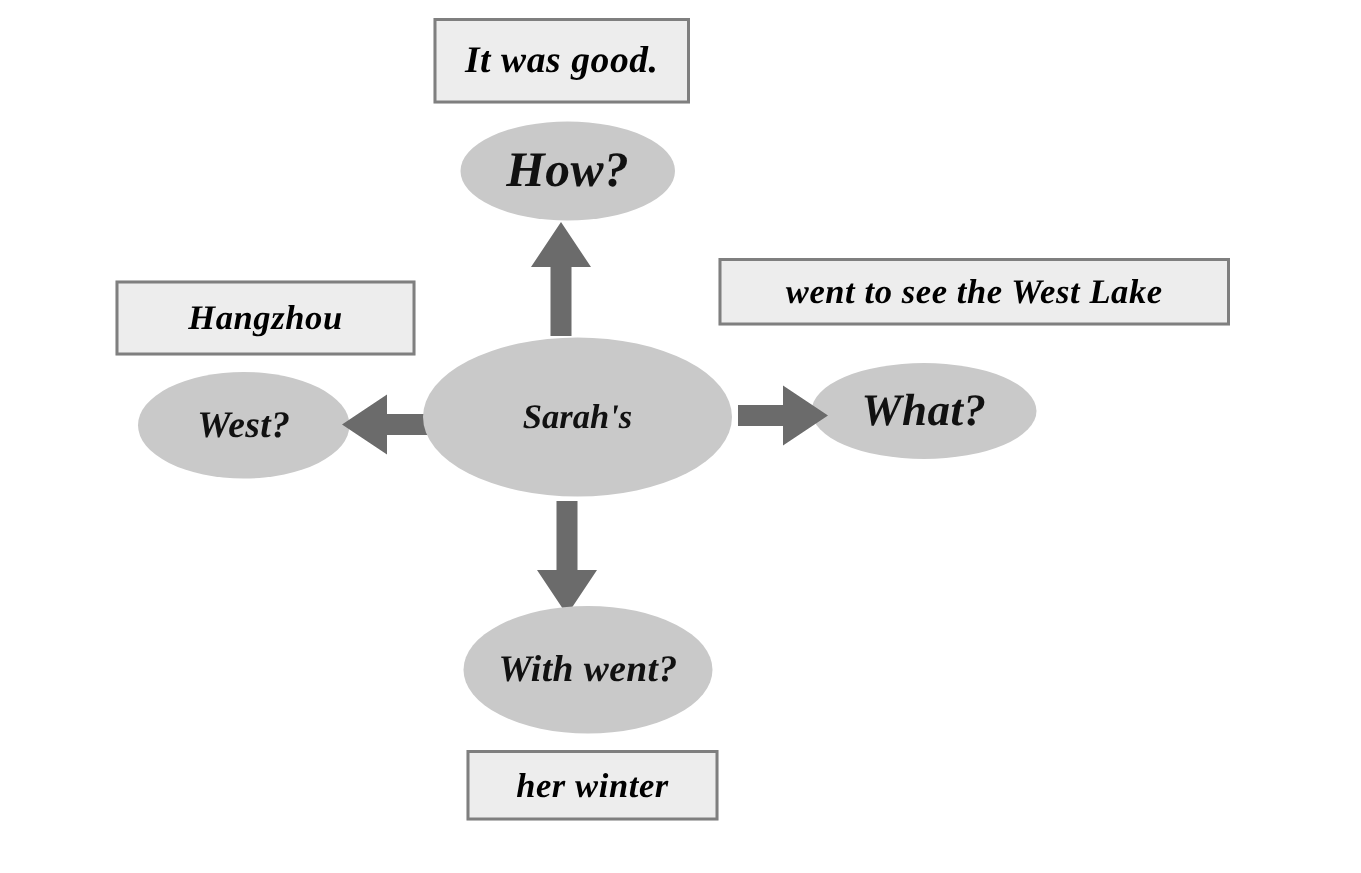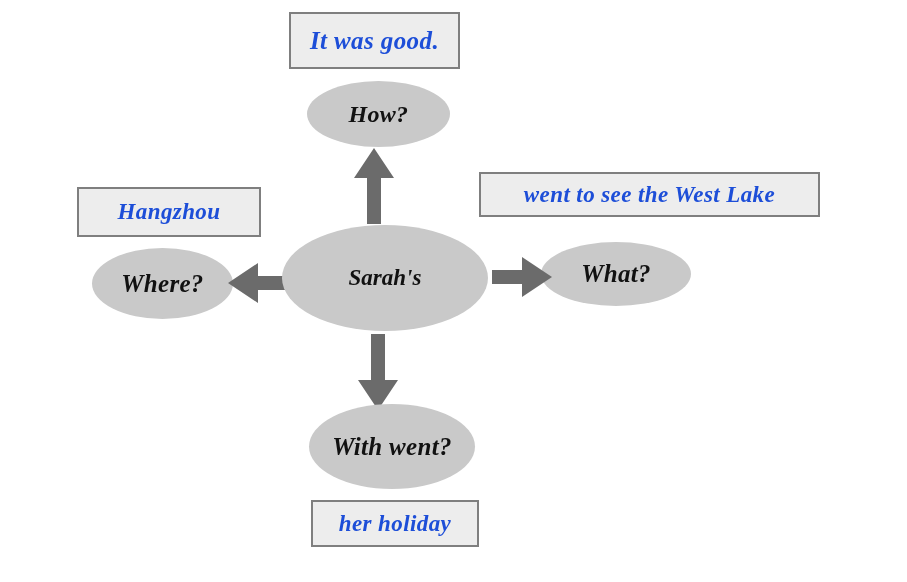--- a/index.html
+++ b/index.html
@@ -18,21 +18,21 @@
 
   
   .ans-box {
     position: absolute;
     box-sizing: border-box;
     background: #ededed;
     border: 2px solid #7f7f7f;
     display: flex;
     align-items: center;
     justify-content: center;
-    color: #1d4ed8;
+    color: #000000;
     font-style: italic;
     font-weight: 700;
     letter-spacing: 0.4px;
     white-space: nowrap;
   }
 
   
   .q-ellipse {
     position: absolute;
     box-sizing: border-box;
@@ -71,27 +71,27 @@
   }
 
   
   .arrow {
     position: absolute;
     pointer-events: none;
   }
 
   
   #box-how       { left: 289px; top: 12px;  width: 171px; height: 57px;  font-size: 25px; }
-  #ell-how       { left: 307px; top: 81px;  width: 143px; height: 66px;  font-size: 24px; }
+  #ell-how       { left: 307px; top: 81px;  width: 143px; height: 66px;  font-size: 33px; }
 
-  #box-where     { left: 77px;  top: 187px; width: 184px; height: 50px;  font-size: 23px; }
+  #box-where     { left: 77px;  top: 187px; width: 200px; height: 50px;  font-size: 23px; }
   #ell-where     { left: 92px;  top: 248px; width: 141px; height: 71px;  font-size: 25px; }
 
   #box-what      { left: 479px; top: 172px; width: 341px; height: 45px;  font-size: 23px; }
-  #ell-what      { left: 541px; top: 242px; width: 150px; height: 64px;  font-size: 25px; }
+  #ell-what      { left: 541px; top: 242px; width: 150px; height: 64px;  font-size: 30px; }
 
   #ell-withwhom  { left: 309px; top: 404px; width: 166px; height: 85px;  font-size: 25px; }
   #box-withwhom  { left: 311px; top: 500px; width: 168px; height: 47px;  font-size: 23px; }
 </style>
 </head>
 <body>
 
 <div id="canvas">
 
   <div class="ans-box" id="box-how">It was good.</div>
@@ -99,21 +99,21 @@
   <div class="q-ellipse" id="ell-how">How?</div>
 
   <div class="arrow" id="arrow-up" style="left:352px; top:146px; width:44px; height:80px;">
     <svg width="44" height="80" viewBox="0 0 44 80">
       <polygon points="22,2 42,32 29,32 29,78 15,78 15,32 2,32" fill="#6b6b6b"></polygon>
     </svg>
   </div>
 
   <div class="ans-box" id="box-where">Hangzhou</div>
 
-  <div class="q-ellipse" id="ell-where">Where?</div>
+  <div class="q-ellipse" id="ell-where">West?</div>
 
   <div class="arrow" id="arrow-left" style="left:226px; top:261px; width:64px; height:44px;">
     <svg width="64" height="44" viewBox="0 0 64 44">
       <polygon points="2,22 32,2 32,15 62,15 62,29 32,29 32,42" fill="#6b6b6b"></polygon>
     </svg>
   </div>
 
   <div id="center-node">
     <span>Sarah's</span>
   </div>
@@ -129,15 +129,15 @@
   </div>
 
   <div class="arrow" id="arrow-down" style="left:356px; top:330px; width:44px; height:82px;">
     <svg width="44" height="82" viewBox="0 0 44 82">
       <polygon points="22,80 42,50 29,50 29,4 15,4 15,50 2,50" fill="#6b6b6b"></polygon>
     </svg>
   </div>
 
   <div class="q-ellipse" id="ell-withwhom">With went?</div>
 
-  <div class="ans-box" id="box-withwhom">her holiday</div>
+  <div class="ans-box" id="box-withwhom">her winter</div>
 
 </div>
 
 </body></html>

